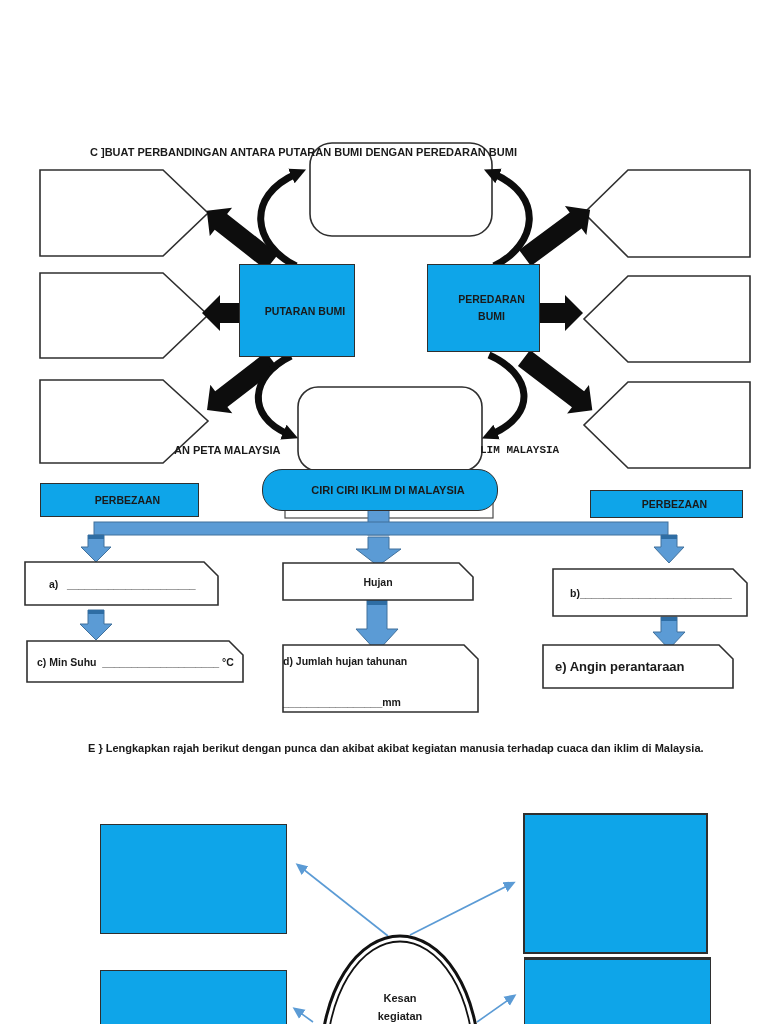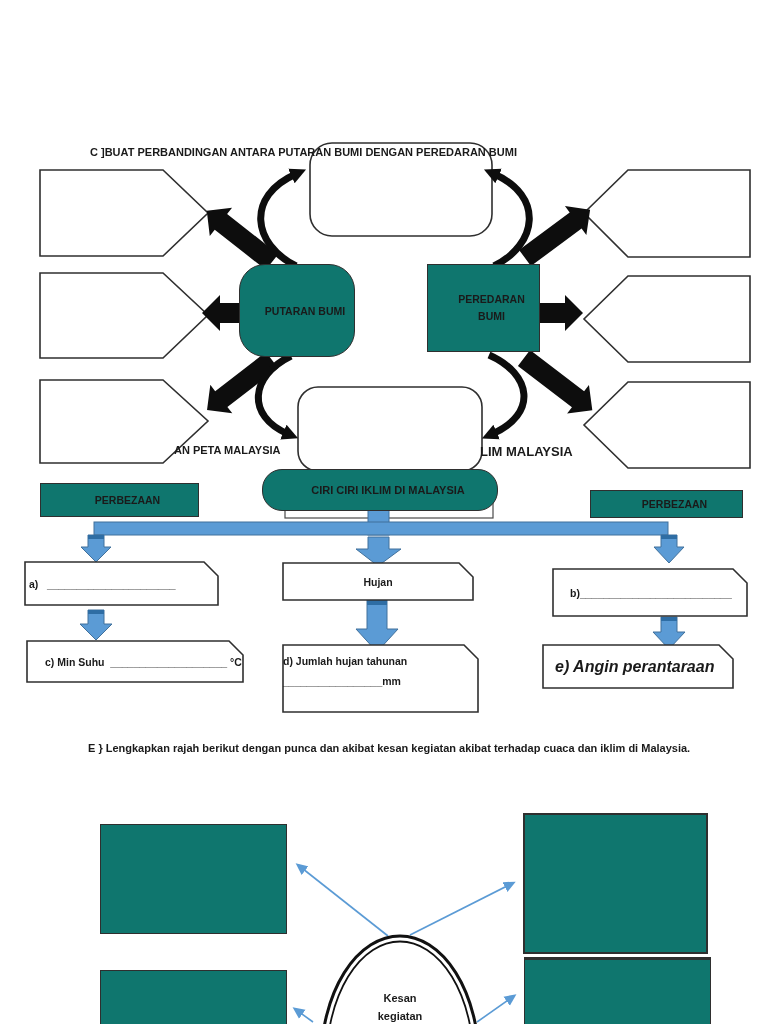--- a/index.html
+++ b/index.html
@@ -1,21 +1,21 @@
 <!DOCTYPE html>
 <html><head>
 <meta charset="utf-8">
 <style>
   html,body{margin:0;padding:0;background:#ffffff;}
   #page{position:relative;width:768px;height:1024px;background:#ffffff;overflow:hidden;
         font-family:"Liberation Sans",sans-serif;}
   .abs{position:absolute;box-sizing:border-box;}
   .lbl{font-weight:bold;color:#1a1a1a;white-space:pre;}
   .prl{white-space:pre-line;}
-  .bx{border:1.6px solid #2f2f2f;background:#0f766e;padding-left:16px;}
+  .bx{border:1.6px solid #2f2f2f;background:#0ea5e9;padding-left:16px;}
   .cen{display:flex;align-items:center;justify-content:center;text-align:center;}
   .lft{display:flex;align-items:center;justify-content:flex-start;}
   svg{position:absolute;left:0;top:0;}
   .shape{fill:#ffffff;stroke:#2f2f2f;stroke-width:1.6;}
   .fatarrow{fill:#0d0d0d;stroke:none;}
   .curve{fill:none;stroke:#0d0d0d;stroke-width:7;}
   .bluefill{fill:#5b9bd5;stroke:#41719c;stroke-width:1;}
   .bluecap{fill:#2e6da4;stroke:none;}
   .thinblue{stroke:#5b9bd5;stroke-width:1.6;fill:none;}
 </style>
@@ -95,44 +95,44 @@
     <line class="thinblue" x1="388" y1="936" x2="298" y2="865" marker-end="url(#mk-blue)"></line>
     <line class="thinblue" x1="410" y1="935" x2="513" y2="883" marker-end="url(#mk-blue)"></line>
     <line class="thinblue" x1="313" y1="1022" x2="295" y2="1009" marker-end="url(#mk-blue)"></line>
     <line class="thinblue" x1="477" y1="1022" x2="514" y2="996" marker-end="url(#mk-blue)"></line>
     <ellipse cx="400" cy="1062" rx="79" ry="126" fill="#ffffff" stroke="#111111" stroke-width="3"></ellipse>
     <ellipse cx="400" cy="1062" rx="73.5" ry="120.5" fill="none" stroke="#111111" stroke-width="1.8"></ellipse>
   </svg>
 
   <div class="abs lbl" style="left:90px;top:114px;font-size:11px;margin-top:32px;">C ]BUAT PERBANDINGAN ANTARA PUTARAN BUMI DENGAN PEREDARAN BUMI</div>
 
-  <div class="abs bx cen lbl" style="left:239px;top:264px;width:116px;height:93px;font-size:10.5px;border-radius:26px;">PUTARAN BUMI</div>
+  <div class="abs bx cen lbl" style="left:239px;top:264px;width:116px;height:93px;font-size:10.5px;">PUTARAN BUMI</div>
 
   <div class="abs bx cen lbl prl" style="left:427px;top:264px;width:113px;height:88px;font-size:10.5px;line-height:17px;">PEREDARAN
 BUMI</div>
 
   <div class="abs lbl" style="left:174px;top:444px;font-size:11px;">AN PETA MALAYSIA</div>
-  <div class="abs lbl" style="left:480px;top:444px;font-size:13px;">LIM MALAYSIA</div>
+  <div class="abs lbl" style="left:480px;top:444px;font-size:11px;font-family:Liberation Mono, monospace;">LIM MALAYSIA</div>
 
   <div class="abs bx cen lbl" style="left:40px;top:483px;width:159px;height:34px;font-size:10.5px;">PERBEZAAN</div>
   <div class="abs bx cen lbl" style="left:590px;top:490px;width:153px;height:28px;font-size:10.5px;">PERBEZAAN</div>
 
   <div class="abs bx cen lbl" style="left:262px;top:469px;width:236px;height:42px;border-radius:20px;font-size:11px;">CIRI CIRI IKLIM DI MALAYSIA</div>
 
-  <div class="abs lft lbl" style="left:25px;top:562px;width:193px;height:43px;padding-left:4px;font-size:10.5px;">a)   ______________________</div>
+  <div class="abs lft lbl" style="left:25px;top:562px;width:193px;height:43px;padding-left:24px;font-size:10.5px;">a)   ______________________</div>
   <div class="abs cen lbl" style="left:283px;top:563px;width:190px;height:37px;font-size:10.5px;text-align:center;">Hujan</div>
   <div class="abs lft lbl" style="left:558px;top:569px;width:194px;height:47px;padding-left:12px;font-size:10.5px;">b)__________________________</div>
-  <div class="abs lft lbl" style="left:27px;top:641px;width:216px;height:41px;padding-left:18px;font-size:10.5px;">c) Min Suhu  ____________________ °C</div>
+  <div class="abs lft lbl" style="left:27px;top:641px;width:216px;height:41px;padding-left:10px;font-size:10.5px;">c) Min Suhu  ____________________ °C</div>
   <div class="abs" style="left:283px;top:645px;width:195px;height:67px;text-align:left;">
     <div class="lbl" style="margin-top:10px;font-size:10.5px;">d) Jumlah hujan tahunan</div>
-    <div class="lbl" style="margin-top:8px;font-size:10.5px;">_________________mm</div>
+    <div class="lbl" style="margin-top:29px;font-size:10.5px;">_________________mm</div>
   </div>
-  <div class="abs lft lbl" style="left:543px;top:645px;width:190px;height:43px;padding-left:12px;font-size:16px;font-style:italic;">e) Angin perantaraan</div>
+  <div class="abs lft lbl" style="left:543px;top:645px;width:190px;height:43px;padding-left:12px;font-size:13px;">e) Angin perantaraan</div>
 
-  <div class="abs lbl" style="left:88px;top:740px;width:618px;font-size:11px;line-height:1.5;white-space:normal;">E } Lengkapkan rajah berikut dengan punca dan akibat kesan kegiatan akibat terhadap cuaca dan iklim di Malaysia.</div>
+  <div class="abs lbl" style="left:88px;top:740px;width:618px;font-size:11px;line-height:1.5;white-space:normal;">E } Lengkapkan rajah berikut dengan punca dan akibat akibat kegiatan manusia terhadap cuaca dan iklim di Malaysia.</div>
 
   <div class="abs bx" style="left:100px;top:824px;width:187px;height:110px;"></div>
   <div class="abs bx" style="left:523px;top:813px;width:185px;height:141px;border-width:2px;"></div>
   <div class="abs bx" style="left:100px;top:970px;width:187px;height:60px;"></div>
   <div class="abs bx" style="left:524px;top:957px;width:187px;height:73px;border-top-width:3px;"></div>
 
   <div class="abs lbl prl" style="left:345px;top:989px;width:110px;text-align:center;font-size:11px;line-height:18px;">Kesan
 kegiatan
 manusia</div>
 

